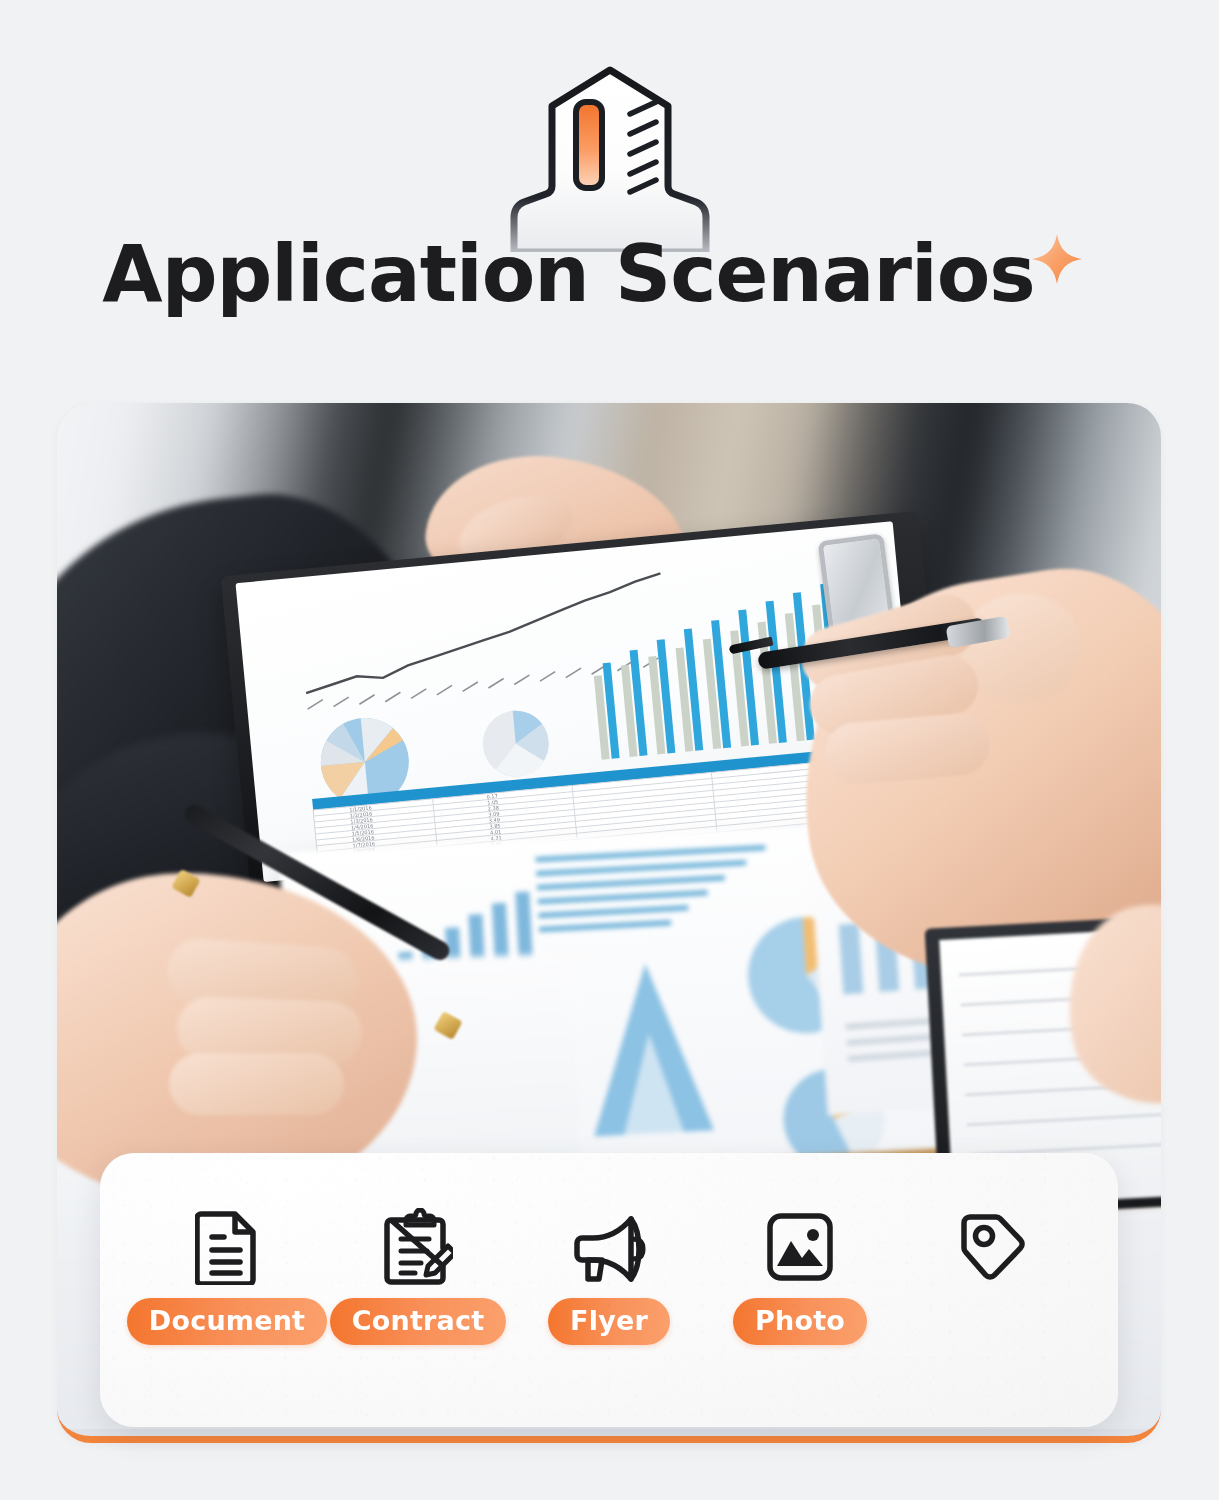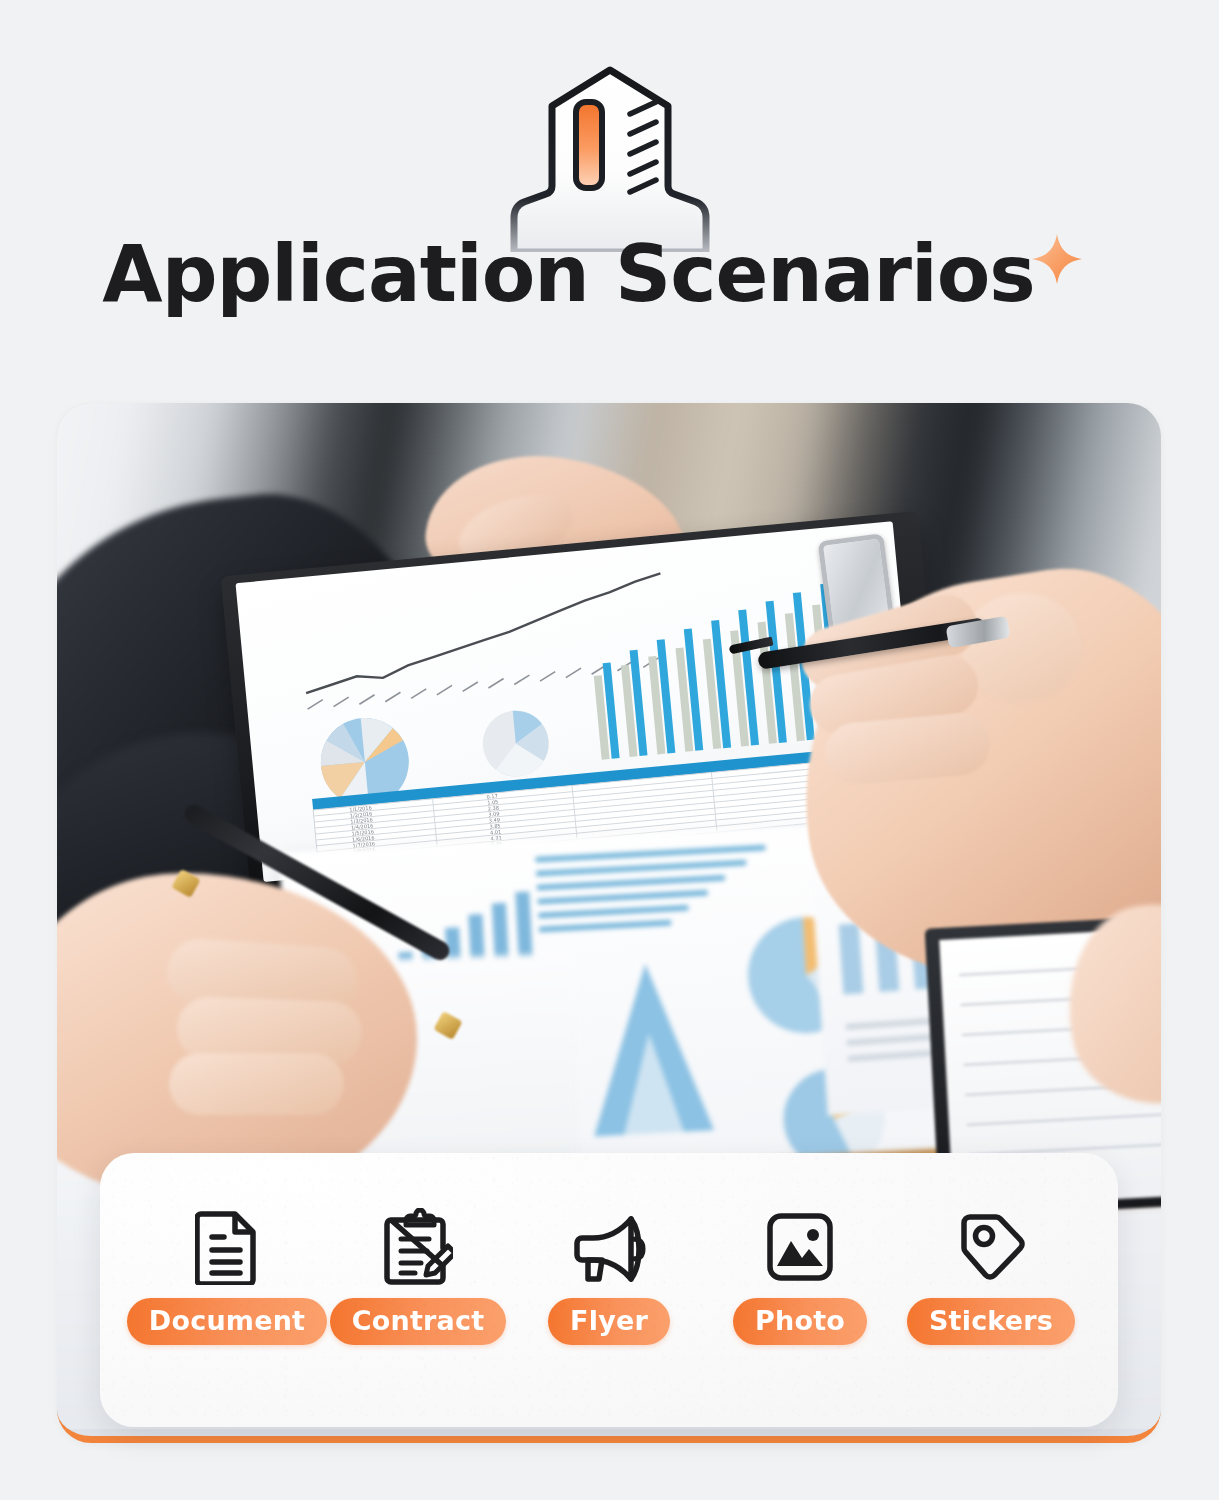--- a/index.html
+++ b/index.html
@@ -764,19 +764,18 @@
         <span class="feature-pill">Photo</span>
       </div>
 
       <div class="feature-item">
         <div class="feature-icon">
           <svg viewBox="0 0 70 76" width="70" height="76">
             <path d="M14 8 h26 a6 6 0 0 1 4.4 1.9 l20 21 a6 6 0 0 1 0 8.3 l-26 27 a6 6 0 0 1 -8.8 -0.2 l-20 -23 a6 6 0 0 1 -1.6 -4.1 v-25 a6 6 0 0 1 6 -6 z" fill="none" stroke="#1d1d1f" stroke-width="5.5" stroke-linejoin="round"></path>
             <circle cx="28" cy="27" r="8.5" fill="none" stroke="#1d1d1f" stroke-width="5.5"></circle>
           </svg>
         </div>
-        <span class="feature-pill">Stickers</span>
       </div>
 
     </div>
   </div>
 
 </div>
 
 </body></html>

